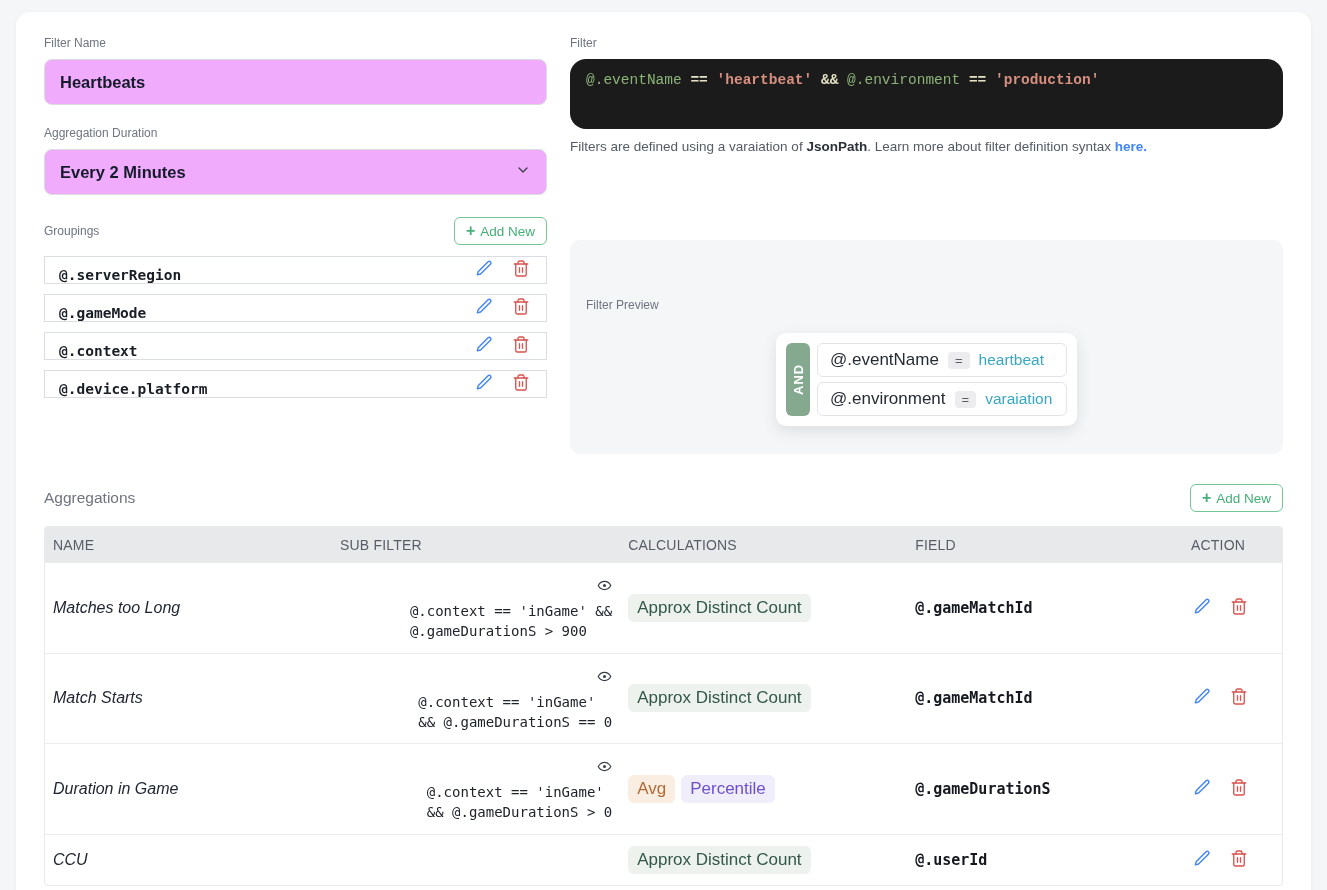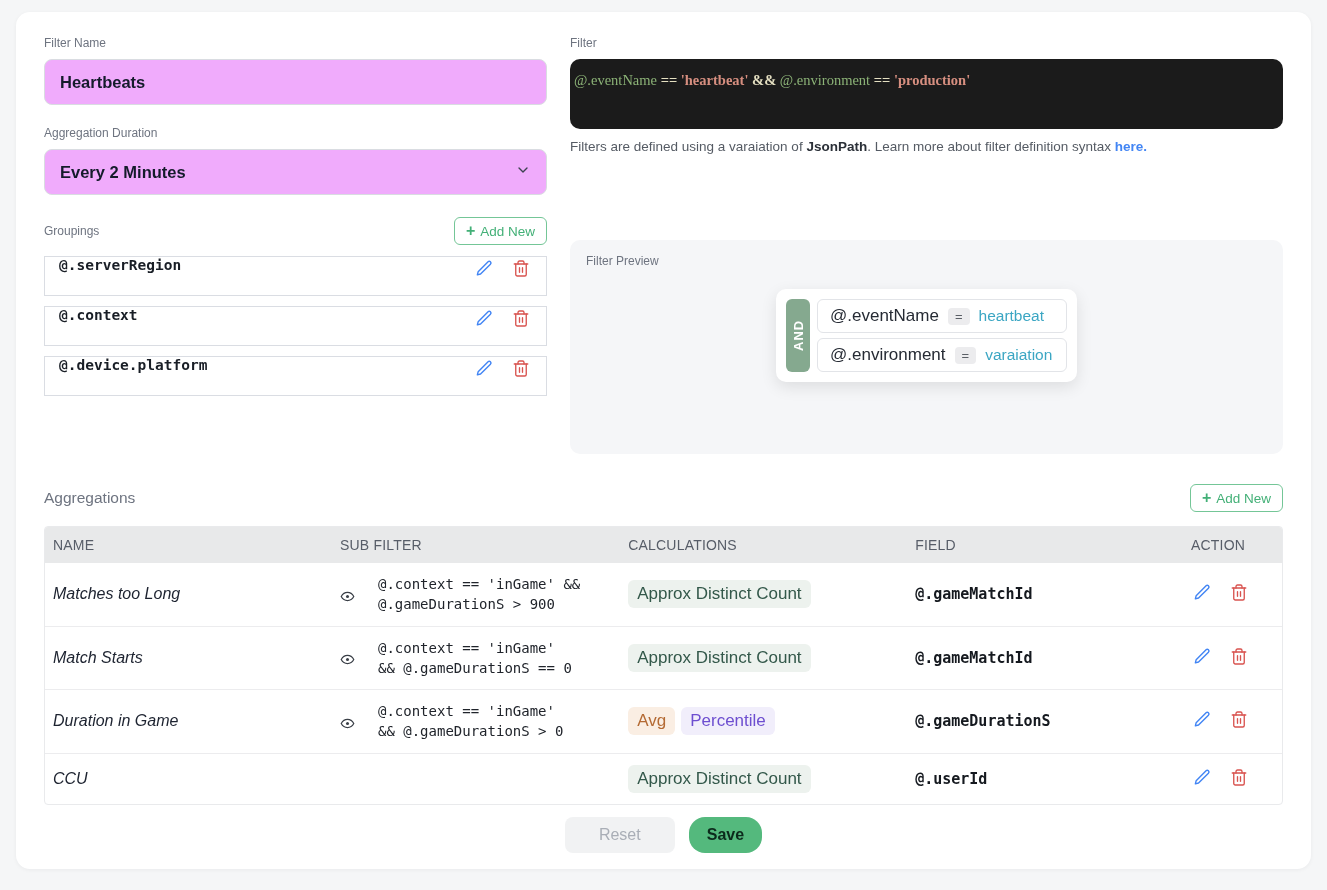--- a/index.html
+++ b/index.html
@@ -34,33 +34,33 @@
   .section-row { display:flex; justify-content:space-between; align-items:center; margin-top:22px; margin-bottom:11px; }
   .btn-add {
     display:inline-flex; align-items:center; gap:5px;
     border:1px solid #74c697; background:#fff; color:#43b077;
     border-radius:6px; padding:5px 11px; font-size:13.5px; cursor:pointer;
     font-family:"Liberation Sans", sans-serif;
   }
   .btn-add .plus { font-size:16px; line-height:1; font-weight:bold; }
 
   .grouping-row {
-    height:40px; border:1px solid #dadde3; border-radius:0;
-    display:flex; align-items:flex-start; padding:0 14px; margin-bottom:10px;
+    height:28px; border:1px solid #dadde3; border-radius:0;
+    display:flex; align-items:flex-end; padding:0 14px; margin-bottom:10px;
     font-family:"DejaVu Sans Mono", monospace; font-weight:bold;
     font-size:14.5px; color:#191e26;
   }
   .spacer { flex:1; }
   .icon-btn { background:none; border:none; padding:2px; cursor:pointer; display:inline-flex; align-items:center; }
   .actions-gap { display:flex; gap:14px; align-items:center; }
 
   .code-block {
-    background:#1b1b1b; border-radius:10px;
-    min-height:70px; padding:13px 4px;
-    font-family:Liberation Serif, serif; font-size:14.5px;
+    background:#1b1b1b; border-radius:16px;
+    min-height:70px; padding:13px 16px;
+    font-family:Liberation Mono, monospace; font-size:14.5px;
     margin-top:2px; cursor:text;
   }
   .tok-path { color:#8cb377; }
   .tok-op { color:#e5e0c2; font-weight:bold; }
   .tok-string { color:#d78f80; font-weight:bold; }
 
   .helper { font-size:13.5px; color:#555b64; margin-top:10px; }
   .helper b { color:#2b3038; }
   .helper a { color:#4285f4; font-weight:bold; text-decoration:none; cursor:pointer; }
 
@@ -94,21 +94,21 @@
   .table-wrap { border:1px solid #e9eaec; border-radius:4px; overflow:hidden; }
   table { width:100%; border-collapse:collapse; }
   thead th {
     background:#e8e9ea; text-align:left;
     font-size:14px; color:#575d68; font-weight:normal;
     padding:10px 8px; letter-spacing:0.2px;
   }
   tbody td { border-bottom:1px solid #ececee; padding:11px 8px; vertical-align:middle; }
   tbody tr:last-child td { border-bottom:none; }
   .td-name { font-size:16px; color:#1d2330;font-style:italic; }
-  .sub-filter { display:flex; gap:23px; align-items:center; }
+  .sub-filter { display:flex; gap:8px; align-items:flex-end;flex-direction:column; }
   .sub-filter .eye { margin-top:4px; display:inline-flex; }
   .sf-lines { font-family:"DejaVu Sans Mono", monospace; font-size:14px; color:#20242b; line-height:1.45; }
   .badge { display:inline-block; border-radius:6px; padding:4px 9px; font-size:17px; margin-right:6px; white-space:nowrap; }
   .badge-green { background:#edf2ee; color:#33584a; }
   .badge-orange { background:#faeee3; color:#b46a33; }
   .badge-purple { background:#f1eefb; color:#6d4ed0; }
   .td-field { font-family:"DejaVu Sans Mono", monospace; font-weight:bold; font-size:15px; color:#15191f; }
 
   .footer { display:flex; justify-content:center; gap:14px; margin-top:12px; }
   .btn-reset {
@@ -166,23 +166,22 @@
                     <path d="M19 6v14a2 2 0 0 1-2 2H7a2 2 0 0 1-2-2V6"></path>
                     <path d="M8 6V4a2 2 0 0 1 2-2h4a2 2 0 0 1 2 2v2"></path>
                     <line x1="10" y1="11" x2="10" y2="17"></line>
                     <line x1="14" y1="11" x2="14" y2="17"></line>
                   </svg>
         </span>
       </button>
     </span>
   </div>
 
-
   <div class="grouping-row">
-    <span>@.context</span>
+    <span>@.gameMode</span>
     <span class="spacer"></span>
     <span class="actions-gap">
       <button class="icon-btn">
         <span>
           <svg width="19" height="19" viewBox="0 0 24 24" fill="none" stroke="#4285f4" stroke-width="1.8" stroke-linecap="round" stroke-linejoin="round">
                     <path d="M16.5 3.5a2.1 2.1 0 0 1 3 3L7 19l-4 1 1-4L16.5 3.5z"></path>
                   </svg>
         </span>
       </button>
       <button class="icon-btn">
@@ -193,21 +192,21 @@
                     <path d="M8 6V4a2 2 0 0 1 2-2h4a2 2 0 0 1 2 2v2"></path>
                     <line x1="10" y1="11" x2="10" y2="17"></line>
                     <line x1="14" y1="11" x2="14" y2="17"></line>
                   </svg>
         </span>
       </button>
     </span>
   </div>
 
   <div class="grouping-row">
-    <span>@.device.platform</span>
+    <span>@.context</span>
     <span class="spacer"></span>
     <span class="actions-gap">
       <button class="icon-btn">
         <span>
           <svg width="19" height="19" viewBox="0 0 24 24" fill="none" stroke="#4285f4" stroke-width="1.8" stroke-linecap="round" stroke-linejoin="round">
                     <path d="M16.5 3.5a2.1 2.1 0 0 1 3 3L7 19l-4 1 1-4L16.5 3.5z"></path>
                   </svg>
         </span>
       </button>
       <button class="icon-btn">
@@ -216,34 +215,59 @@
                     <path d="M3 6h18"></path>
                     <path d="M19 6v14a2 2 0 0 1-2 2H7a2 2 0 0 1-2-2V6"></path>
                     <path d="M8 6V4a2 2 0 0 1 2-2h4a2 2 0 0 1 2 2v2"></path>
                     <line x1="10" y1="11" x2="10" y2="17"></line>
                     <line x1="14" y1="11" x2="14" y2="17"></line>
                   </svg>
         </span>
       </button>
     </span>
   </div>
+
+  <div class="grouping-row">
+    <span>@.device.platform</span>
+    <span class="spacer"></span>
+    <span class="actions-gap">
+      <button class="icon-btn">
+        <span>
+          <svg width="19" height="19" viewBox="0 0 24 24" fill="none" stroke="#4285f4" stroke-width="1.8" stroke-linecap="round" stroke-linejoin="round">
+                    <path d="M16.5 3.5a2.1 2.1 0 0 1 3 3L7 19l-4 1 1-4L16.5 3.5z"></path>
+                  </svg>
+        </span>
+      </button>
+      <button class="icon-btn">
+        <span>
+          <svg width="18" height="19" viewBox="0 0 24 24" fill="none" stroke="#d9534f" stroke-width="1.8" stroke-linecap="round" stroke-linejoin="round">
+                    <path d="M3 6h18"></path>
+                    <path d="M19 6v14a2 2 0 0 1-2 2H7a2 2 0 0 1-2-2V6"></path>
+                    <path d="M8 6V4a2 2 0 0 1 2-2h4a2 2 0 0 1 2 2v2"></path>
+                    <line x1="10" y1="11" x2="10" y2="17"></line>
+                    <line x1="14" y1="11" x2="14" y2="17"></line>
+                  </svg>
+        </span>
+      </button>
+    </span>
+  </div>
 </div>
     </div>
 
     <div>
       <div class="field-label">Filter</div>
       <div class="code-block">
         <span><span class="tok-path">@.eventName</span><span class="tok-op"> == </span><span class="tok-string">'heartbeat'</span><span class="tok-op"> &amp;&amp; </span><span class="tok-path">@.environment</span><span class="tok-op"> == </span><span class="tok-string">'production'</span></span>
       </div>
       <div class="helper">
         <span>Filters are defined using a varaiation of </span><b>JsonPath</b><span>. Learn more about filter definition syntax </span><a>here.</a>
       </div>
 
       <div class="preview-panel">
-        <div class="field-label" style="margin-bottom:0;">Filter Preview</div>
+        <div class="field-label" style="margin-bottom:0;margin-top:44px;">Filter Preview</div>
         <div class="preview-card">
           <div class="and-pill">AND</div>
           <div class="cond-col">
   <div class="cond-row">
     <span>@.eventName</span>
     <span class="cond-op">=</span>
     <span class="cond-val">heartbeat</span>
   </div>
 
   <div class="cond-row">

